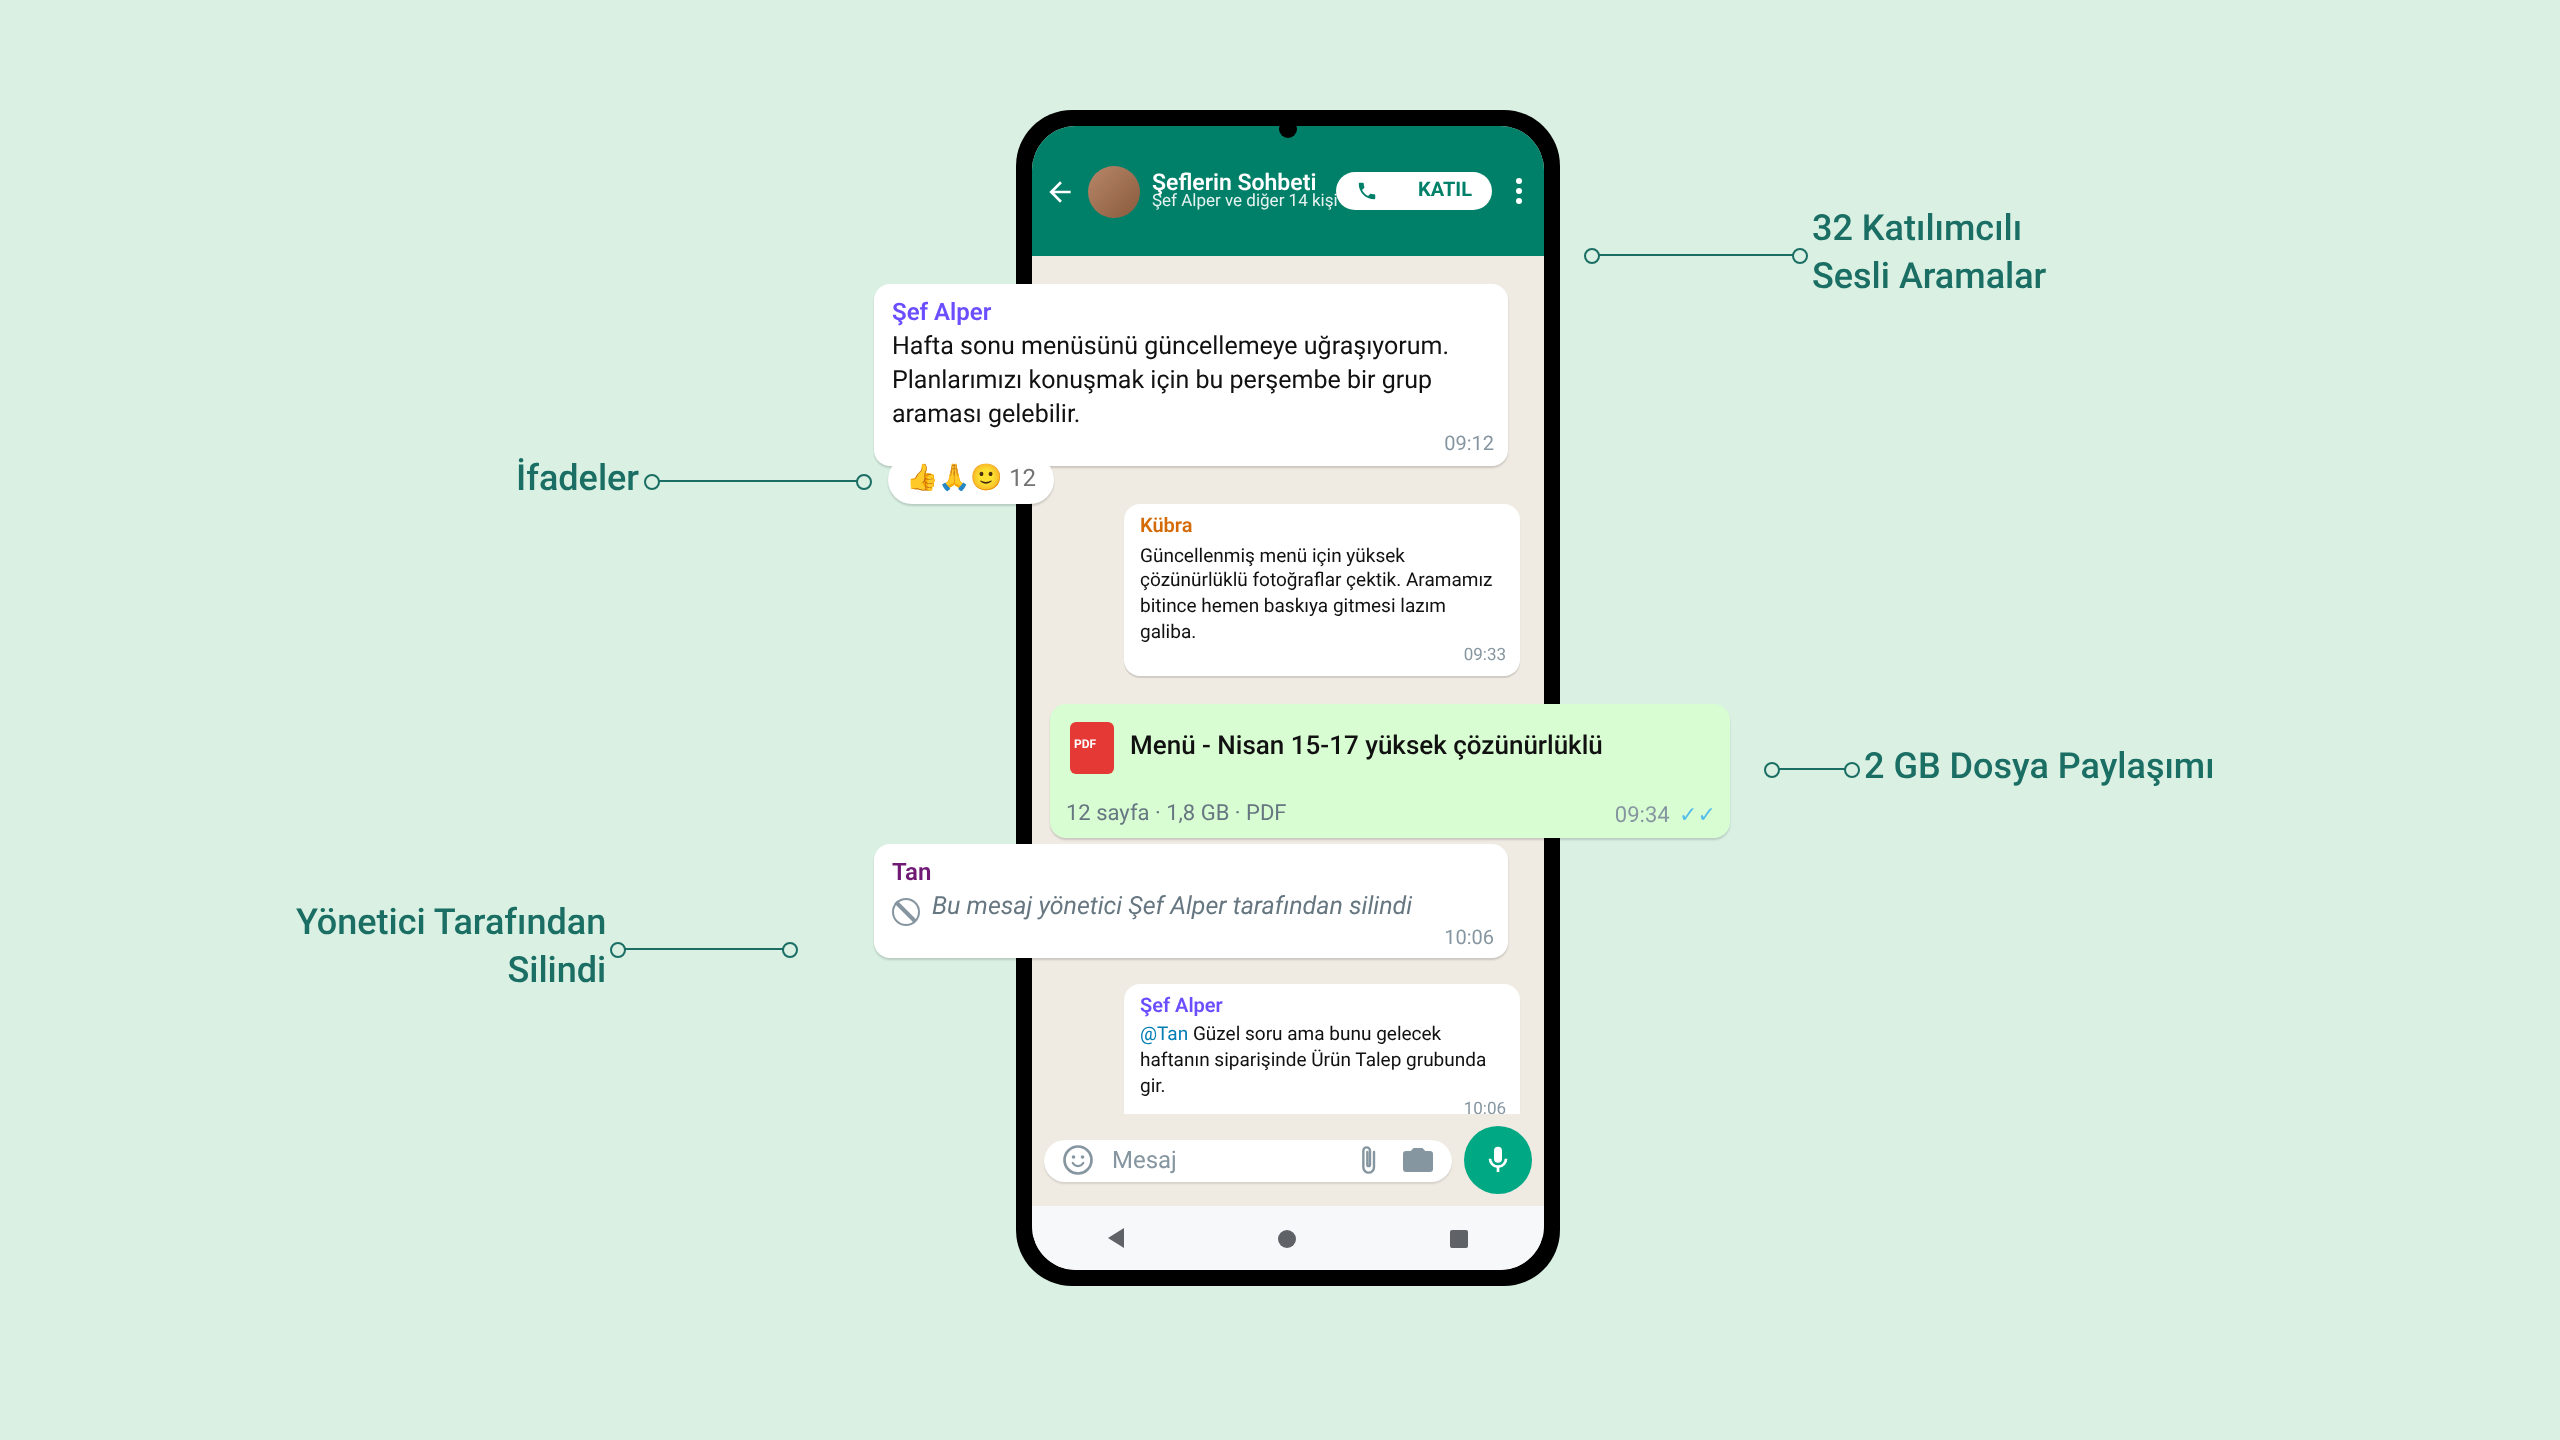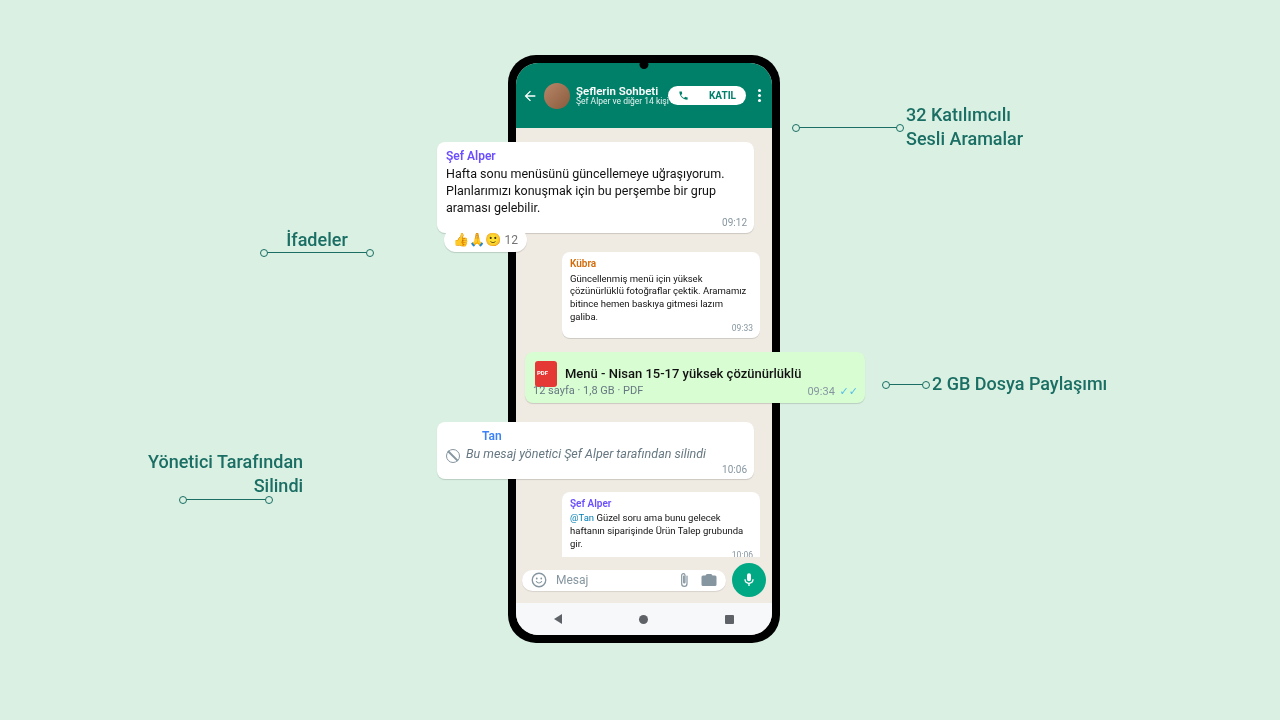--- a/index.html
+++ b/index.html
@@ -92,21 +92,21 @@
     position: relative;
     box-shadow: 0 1px 0.5px rgba(0,0,0,.13);
     font-size: 10.5px;
     line-height: 1.35;
     color: #111;
   }
   .bubble.small { margin-left: 40px; margin-right: 6px; font-size:9.5px;}
   .sender { font-size: 10px; font-weight: 600; margin-bottom: 2px; }
   .sender.purple { color: #6b4eff; }
   .sender.orange { color: #d46b08; }
-  .sender.teal { color: #3b82f6; margin-left: 36px; }
+  .sender.teal { color: #701a75; }
   .timestamp {
     position: absolute;
     right: 7px;
     bottom: 3px;
     font-size: 8.5px;
     color: #8696a0;
   }
   .checks { color:#53bdeb; margin-left:2px;}
   .file-row { display:flex; align-items:center; gap:8px;}
   .pdf-badge {
@@ -141,21 +141,21 @@
     width:34px;height:34px;border-radius:50%;background:#00a884;display:flex;align-items:center;justify-content:center;flex-shrink:0;
   }
   .navbar{
     height:32px;display:flex;justify-content:space-around;align-items:center;flex-shrink:0; background:#f7f8fa;
   }
   .nav-tri{width:0;height:0;border-top:5px solid transparent;border-bottom:5px solid transparent;border-right:8px solid #5f6368;}
   .nav-circ{width:9px;height:9px;border-radius:50%;background:#5f6368;}
   .nav-sq{width:9px;height:9px;background:#5f6368;border-radius:1px;}
   
   .callout{position:absolute;display:flex;align-items:center;color:#1a6e63;}
-  .callout.left{flex-direction:column; text-align:right;}
+  .callout.left{flex-direction:row; text-align:right;}
   .callout.left .lbl{order:1;}
   .callout.left .line{order:2;}
   .callout.right .line{order:1;}
   .callout.right .lbl{order:2;}
   .lbl{font-size:18px; line-height:1.35; font-weight:500; white-space:pre;}
   .line{height:1px;background:#1a6e63;position:relative;margin:0 8px;}
   .line::before,.line::after{content:"";position:absolute;width:6px;height:6px;border:1px solid #1a6e63;border-radius:50%;background:#d9f0e3;top:-3px;}
   .line::before{left:-6px;}
   .line::after{right:-6px;}
   
@@ -254,21 +254,21 @@
 <div class="proto" style="left:437px; top:142px; width:317px;">
   <div class="sender purple" style="font-size:12px;">Şef Alper</div>
   <span>Hafta sonu menüsünü güncellemeye uğraşıyorum. Planlarımızı konuşmak için bu perşembe bir grup araması gelebilir.</span>
   <span class="timestamp">09:12</span>
 </div>
 
 <div class="proto" style="left:444px; top:228px; padding:3px 9px; border-radius:14px; width:auto;">
   <span style="font-size:13px;">👍🙏🙂</span><span style="color:#737373;font-size:12px;margin-left:3px;">12</span>
 </div>
 
-<div class="proto green" style="left:525px; top:352px; width:340px; padding:9px 10px 16px 10px;">
+<div class="proto green" style="left:525px; top:352px; width:340px; padding:9px 10px 32px 10px;">
   <div class="file-row">
     <div class="pdf-badge"></div>
     <div class="file-name" style="font-size:13px;">Menü - Nisan 15-17 yüksek çözünürlüklü</div>
   </div>
   <span class="file-meta" style="font-size:11px; bottom:4px;">12 sayfa · 1,8 GB · PDF</span>
   <span class="timestamp" style="font-size:11px;"><span>09:34</span><span class="checks"> ✓✓</span></span>
 </div>
 
 <div class="proto" style="left:437px; top:422px; width:317px;">
   <div class="sender teal" style="font-size:12px;">Tan</div>

